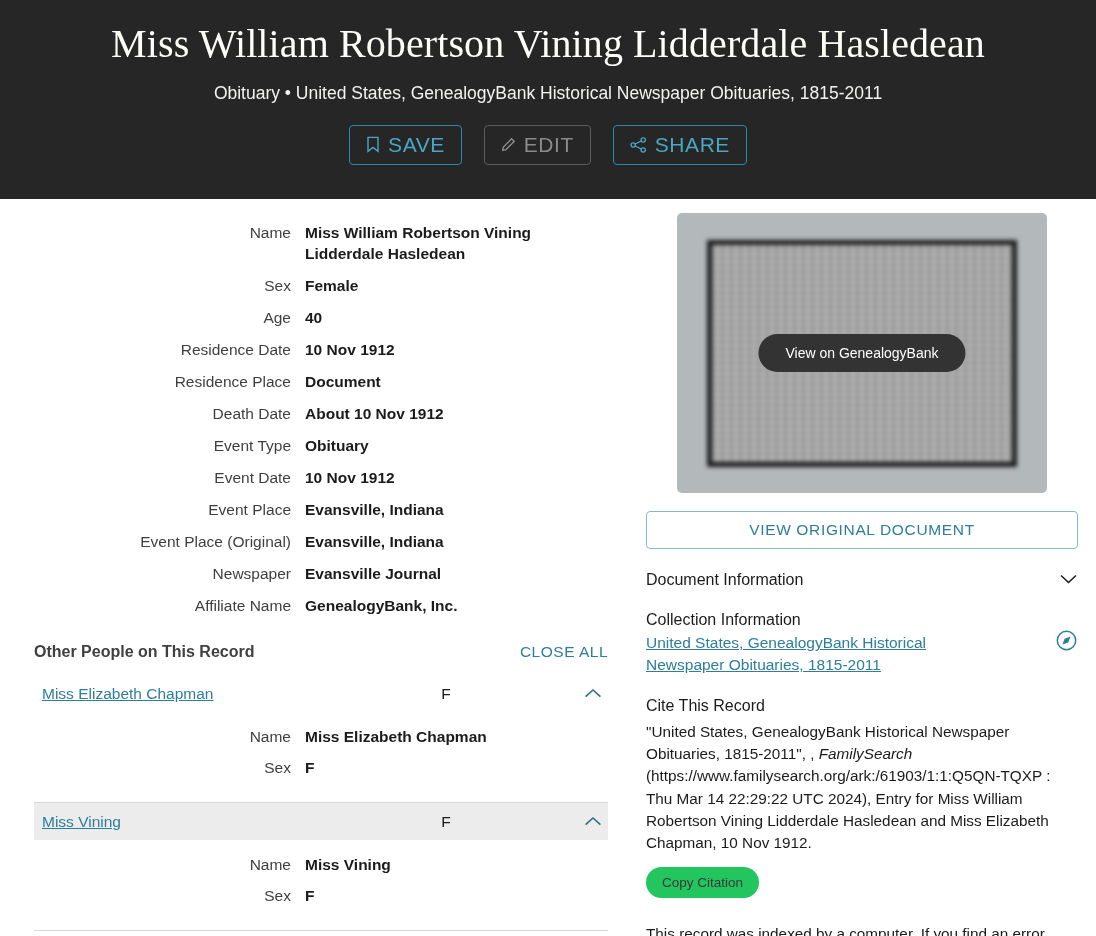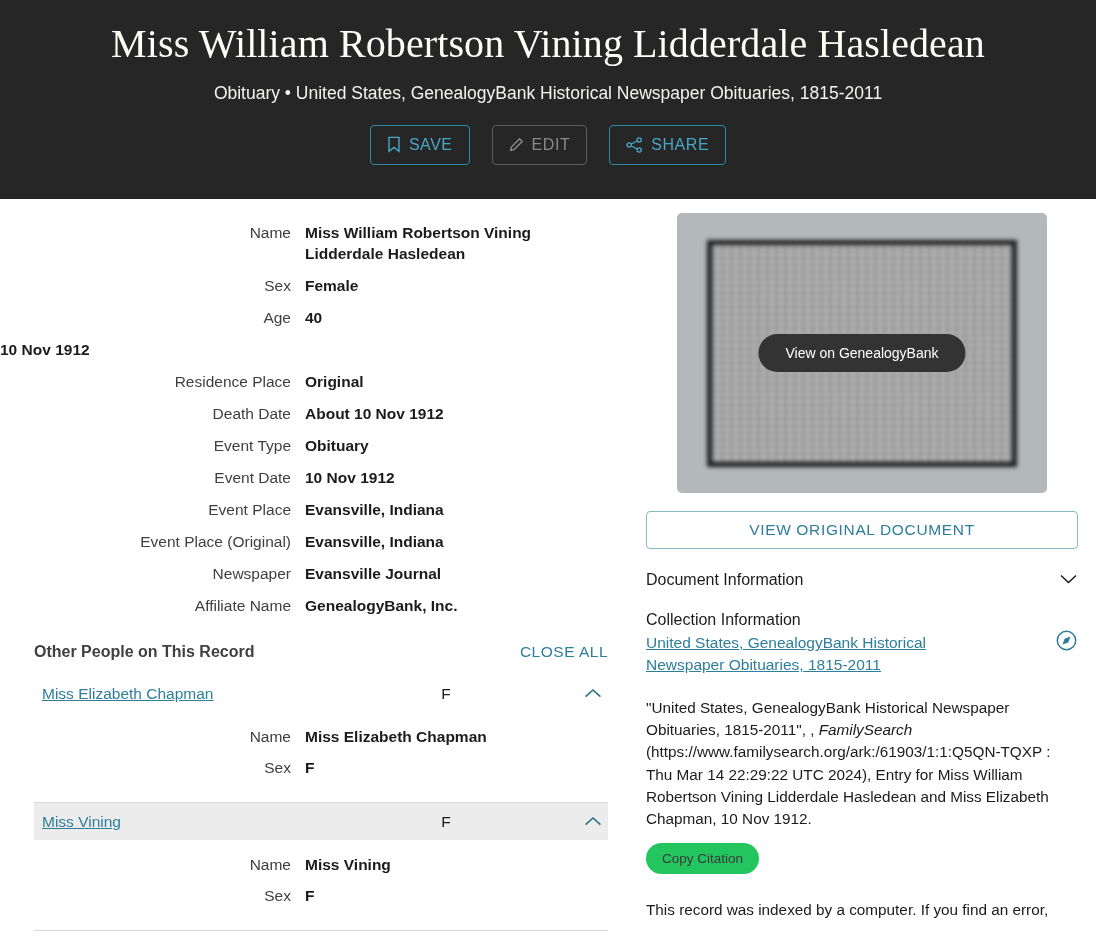--- a/index.html
+++ b/index.html
@@ -51,21 +51,21 @@
     align-items: center;
     justify-content: center;
     gap: 8px;
     height: 40px;
     padding: 16px 16px;
     min-width: 90px;
     background: transparent;
     border: 1px solid #2a8aa8;
     border-radius: 4px;
     color: #49a6c4;
-    font-size: 16px;
+    font-size: 21px;
     font-weight: 400;
     letter-spacing: 0.55px;
     cursor: pointer;
     font-family: "Liberation Sans", sans-serif;
   }
   .hdr-btn.disabled {
     border-color: #5c5c5c;
     color: #8a8a8a;
     cursor: default;
   }
@@ -342,25 +342,26 @@
         </div>
         <div class="detail-row">
           <div class="detail-label">Sex</div>
           <div class="detail-value">Female</div>
         </div>
         <div class="detail-row">
           <div class="detail-label">Age</div>
           <div class="detail-value">40</div>
         </div>
         <div class="detail-row">
+          <div class="detail-label">Residence Date</div>
           <div class="detail-value">10 Nov 1912</div>
         </div>
         <div class="detail-row">
           <div class="detail-label">Residence Place</div>
-          <div class="detail-value">Original</div>
+          <div class="detail-value">Document</div>
         </div>
         <div class="detail-row">
           <div class="detail-label">Death Date</div>
           <div class="detail-value">About 10 Nov 1912</div>
         </div>
         <div class="detail-row">
           <div class="detail-label">Event Type</div>
           <div class="detail-value">Obituary</div>
         </div>
         <div class="detail-row">
@@ -464,20 +465,21 @@
         </div>
         <span class="compass-icon">
           <svg width="23" height="23" viewBox="0 0 23 23" fill="none" stroke="#2d7e9a" stroke-width="1.5">
             <circle cx="11.5" cy="11.5" r="9.2"></circle>
             <path d="M15.4 7.6l-2.1 5.8-5.8 2.1 2.1-5.8z" fill="#2d7e9a" stroke="none"></path>
           </svg>
         </span>
       </div>
 
       <div class="cite-block">
+        <div class="rc-h3">Cite This Record</div>
         <div class="cite-text">
           <span> "United States, GenealogyBank Historical Newspaper Obituaries, 1815-2011", , </span><em>FamilySearch</em><span> (https://www.familysearch.org/ark:/61903/1:1:Q5QN-TQXP : Thu Mar 14 22:29:22 UTC 2024), Entry for Miss William Robertson Vining Lidderdale Hasledean and Miss Elizabeth Chapman, 10 Nov 1912.</span>
         </div>
         <button class="copy-citation">Copy Citation</button>
       </div>
 
       <div class="indexed-note">This record was indexed by a computer. If you find an error,</div>
     </div>
 
   </div>

